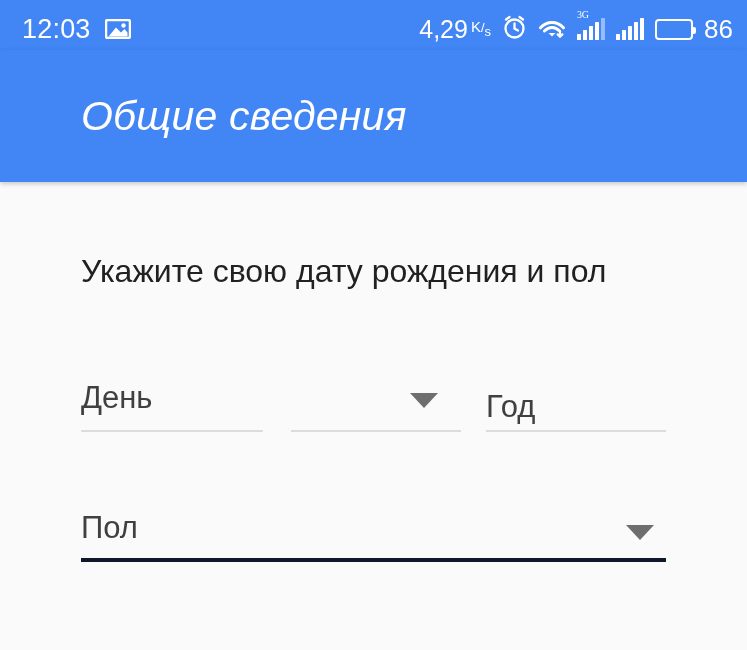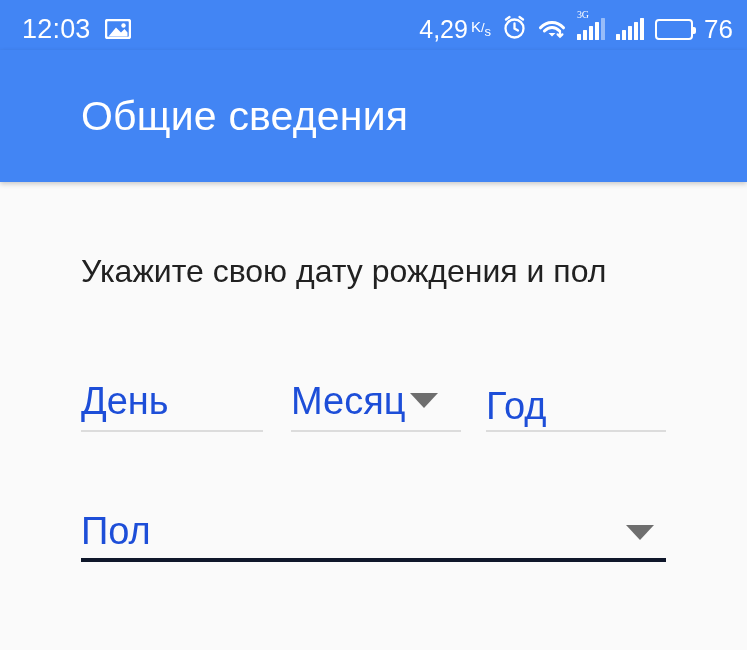--- a/index.html
+++ b/index.html
@@ -132,20 +132,21 @@
     box-shadow: 0 2px 5px rgba(0,0,0,0.20);
     position: relative;
     z-index: 5;
   }
   .app-bar-title {
     color: #ffffff;
     font-size: 41px;
     font-weight: 400;
     letter-spacing: 0.2px;
     line-height: 1;
+    font-style: italic;
   }
 
   
   .content {
     position: relative;
     background: #fafafa;
     height: 468px;
     padding: 0 47px;
     box-sizing: border-box;
   }
@@ -179,22 +180,22 @@
   .field-year  { width: 180px; align-items: center; }
   .field-gender {
     position: absolute;
     left: 81px;
     top: 330px;
     width: 585px;
     border-bottom: 4px solid #0f172a;
     height: 50px;
   }
   .field-label {
-    font-size: 38px;
-    color: #1d4ed8;
+    font-size: 31px;
+    color: #404040;
     line-height: 1;
     white-space: nowrap;
   }
   .caret {
     width: 0;
     height: 0;
     border-left: 14px solid transparent;
     border-right: 14px solid transparent;
     border-top: 15px solid #6e6e6e;
   }
@@ -267,41 +268,40 @@
       <span class="bar b1"></span>
       <span class="bar b2"></span>
       <span class="bar b3"></span>
       <span class="bar b4"></span>
       <span class="bar b5full"></span>
     </span>
 
     <span class="battery">
       <span class="fill"></span>
     </span>
-    <span class="battery-pct">76</span>
+    <span class="battery-pct">86</span>
 
   </div>
 </div>
 
 <div class="app-bar">
   <span class="app-bar-title">Общие сведения</span>
 </div>
 
 <div class="content">
 
   <div class="form-subtitle">Укажите свою дату рождения и пол</div>
 
   <div class="date-row">
 
     <div class="field field-day">
       <span class="field-label">День</span>
     </div>
 
     <div class="field field-month">
-      <span class="field-label">Месяц</span>
       <span class="caret caret-month"></span>
     </div>
 
     <div class="field field-year">
       <span class="field-label">Год</span>
     </div>
 
   </div>
 
   <div class="field field-gender">

